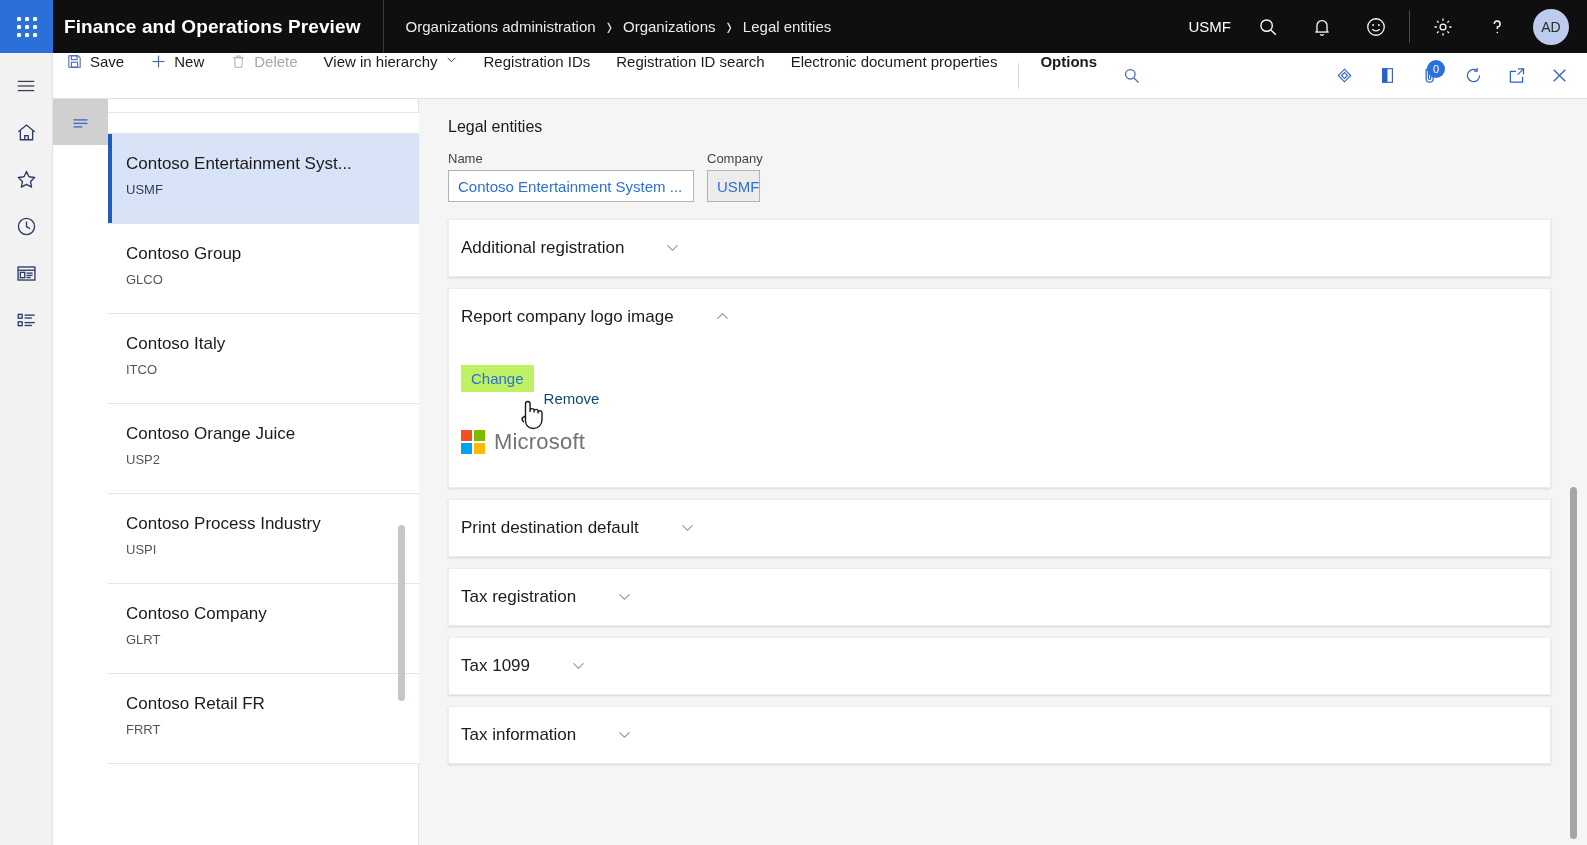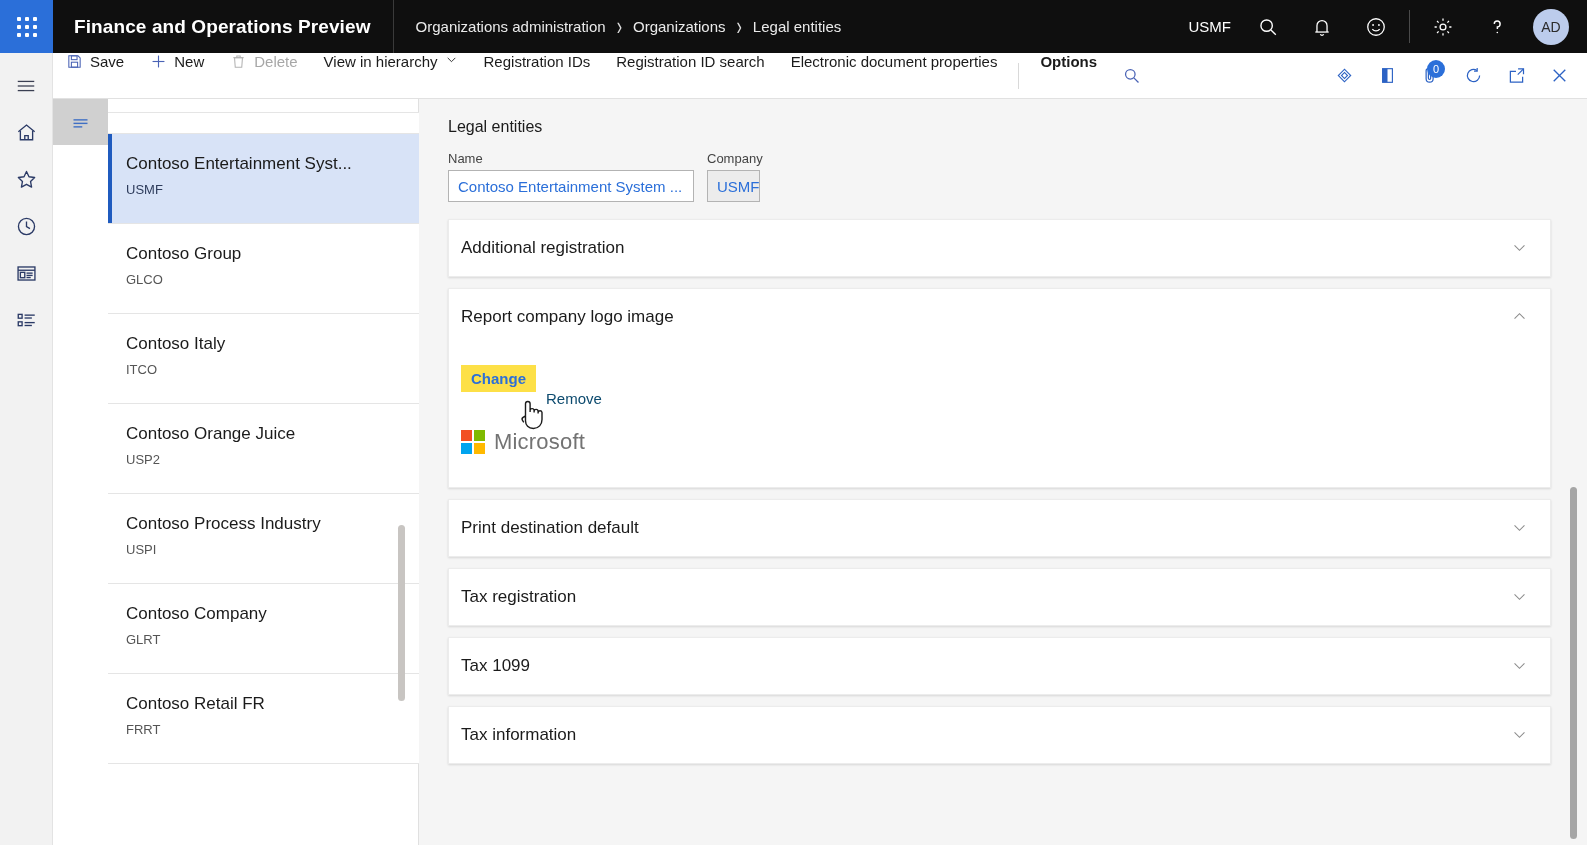--- a/index.html
+++ b/index.html
@@ -21,21 +21,21 @@
     display: flex; align-items: center; justify-content: center;
     flex: 0 0 53px; cursor: pointer;
   }
   .waffle-grid {
     display: grid; grid-template-columns: repeat(3, 4px);
     grid-template-rows: repeat(3, 4px); gap: 4px;
   }
   .waffle-grid i { display: block; width: 4px; height: 4px; background: #fff; border-radius: 1px; }
   .app-title {
     color: #ffffff; font-size: 19px; font-weight: bold;
-    padding-left: 21px; letter-spacing: .1px; white-space: nowrap;
+    padding-left: 11px; letter-spacing: .1px; white-space: nowrap;
   }
   .topbar-sep {
     width: 1px; height: 53px; background: #3a3a3a; margin-left: 22px; flex: 0 0 1px;
   }
   .breadcrumb { display: flex; align-items: center; padding-left: 22px; }
   .crumb { color: #eaeaea; font-size: 15px; white-space: nowrap; cursor: pointer; }
   .crumb-chev {
     color: #dcdcdc; font-size: 16px; margin: 0 11px; font-weight: 300;
     display: inline-block; transform: scaleY(1.6); line-height: 1;
   }
@@ -163,30 +163,30 @@
   .field-input.narrow {
     width: 53px; background: #ececec; border: 1px solid #b3b3b3;
     justify-content: flex-start;
   }
 
   .fastcard {
     background: #ffffff; border: 1px solid #ececec;
     box-shadow: 0 1px 2px rgba(0,0,0,.12); margin-bottom: 11px;
   }
   .fc-header {
-    height: 56px; display: flex; align-items: center; justify-content: space-between;
+    height: 56px; display: flex; align-items: center; 
     padding: 0 22px 0 12px; cursor: pointer; gap: 40px;
   }
   .fc-title { font-size: 17px; color: #1b1b1b; }
   .fc-chev { color: #808080; font-size: 15px; line-height: 1; }
   .fc-body { padding: 0 12px 24px 12px; }
   .img-actions { display: flex; align-items: center; gap: 6px; position: relative; }
   .btn-change {
-    font-size: 15px; color: #2b6fd9; background: #fde047;
-    padding: 5px 10px; cursor: pointer; font-weight: bold;
+    font-size: 15px; color: #2b6fd9; background: #bef264;
+    padding: 5px 10px; cursor: pointer;
   }
   .btn-remove { font-size: 15px; color: #0c4a6e; padding: 5px 4px; cursor: pointer; margin-top: 40px; }
   .ms-logo { display: flex; align-items: center; gap: 9px; margin-top: 17px; }
   .ms-squares {
     display: grid; grid-template-columns: 11px 11px; grid-template-rows: 11px 11px;
     gap: 2px;
   }
   .ms-squares i { display: block; width: 11px; height: 11px; }
   .ms-word { font-size: 22px; color: #737373; letter-spacing: .2px; }
   .logo-area { height: 118px; }

